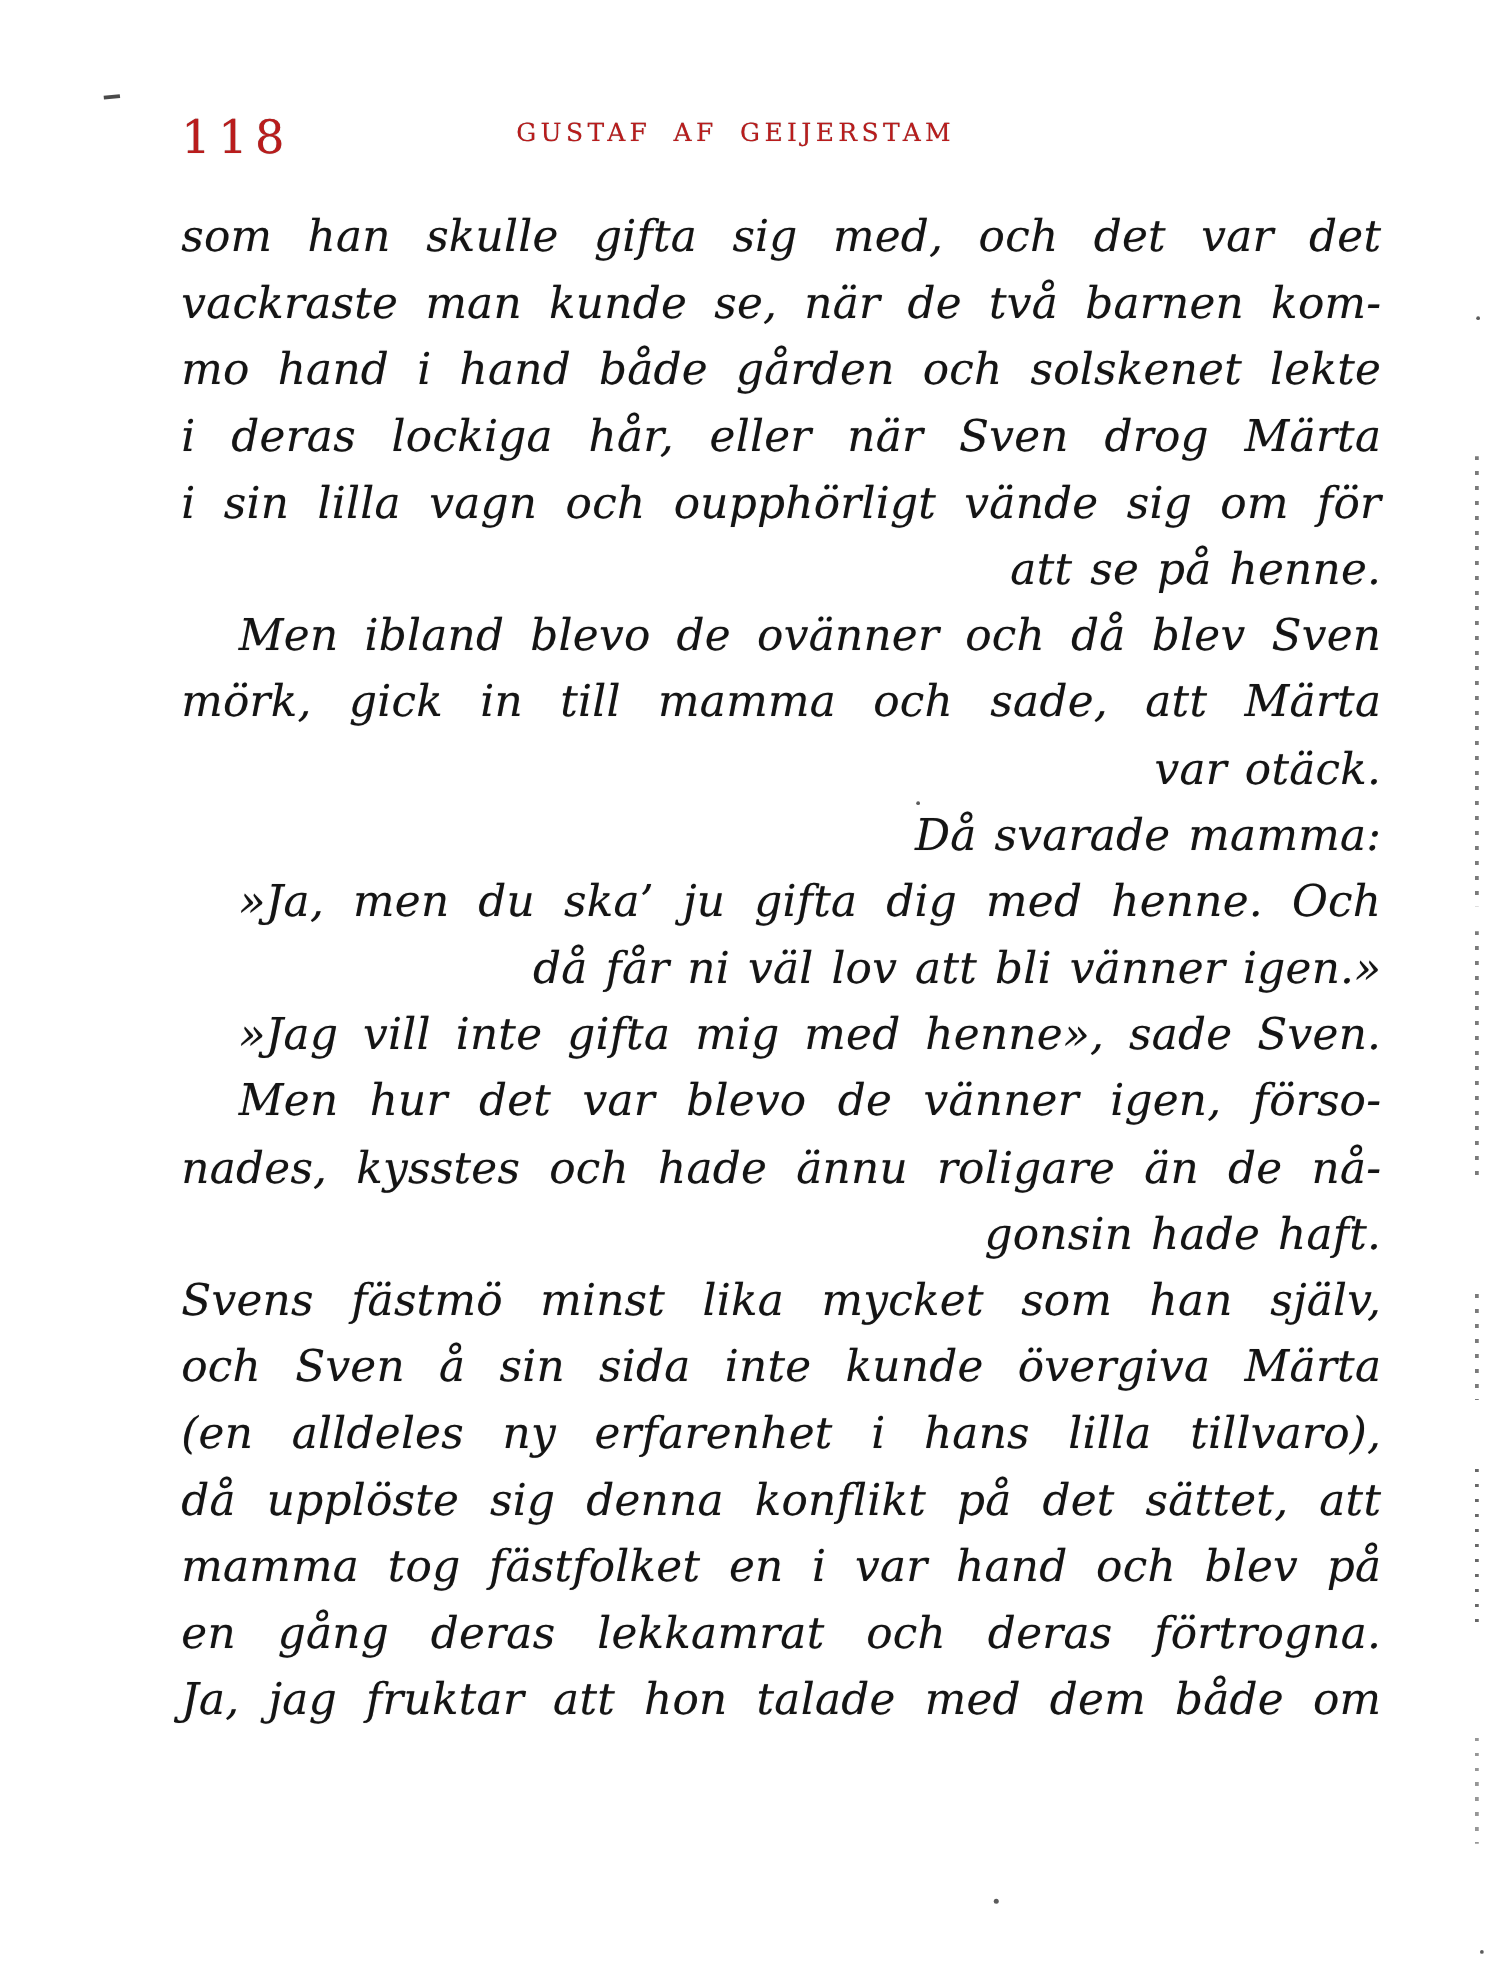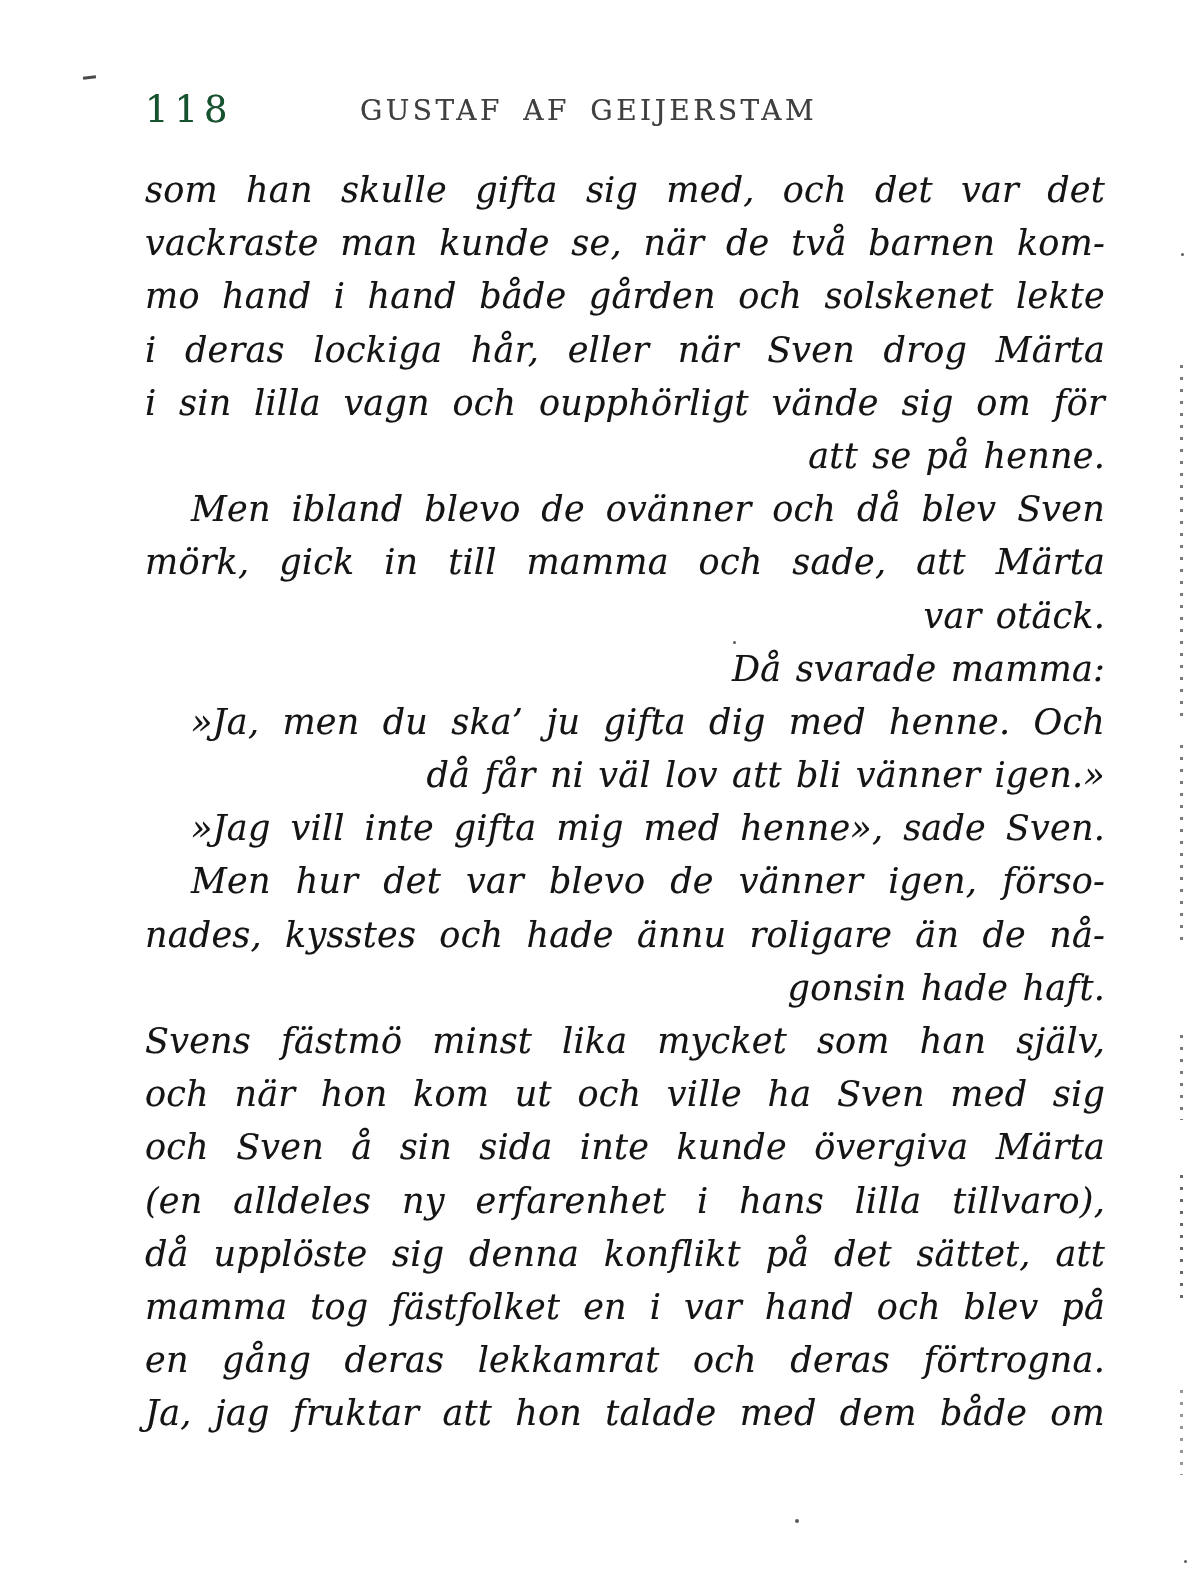--- a/index.html
+++ b/index.html
@@ -16,36 +16,36 @@
     font-family: "DejaVu Serif", "Liberation Serif", serif;
     color: #151515;
   }
   
   .pagenum {
     position: absolute;
     left: 145px;
     top: 88px;
     font-size: 37px;
     letter-spacing: 6px;
-    color: #14532d;
+    color: #b91c1c;
     text-shadow: 0 0 0.6px rgba(0,0,0,0.45);
   }
   .headtitle-wrap {
     position: absolute;
     left: 0;
     top: 94px;
     width: 1196px;
     text-align: center;
     transform: translateX(-18px);
   }
   .headtitle {
-    font-size: 28px;
+    font-size: 20px;
     letter-spacing: 3.5px;
     word-spacing: 8px;
-    color: #404040;
+    color: #b91c1c;
     text-shadow: 0 0 0.6px rgba(0,0,0,0.45);
     margin-left: 17px;
   }
   
   .page-text {
     position: absolute;
     left: 145px;
     top: 164px;
     width: 960px;
     font-size: 35px;
@@ -114,21 +114,20 @@
       <div class="line j">mörk, gick in till mamma och sade, att Märta</div>
       <div class="line">var otäck.</div>
       <div class="line ind">Då svarade mamma:</div>
       <div class="line j ind">»Ja, men du ska’ ju gifta dig med henne. Och</div>
       <div class="line">då får ni väl lov att bli vänner igen.»</div>
       <div class="line j ind">»Jag vill inte gifta mig med henne», sade Sven.</div>
       <div class="line j ind">Men hur det var blevo de vänner igen, förso-</div>
       <div class="line j">nades, kysstes och hade ännu roligare än de nå-</div>
       <div class="line">gonsin hade haft.</div>
       <div class="line j">Svens fästmö minst lika mycket som han själv,</div>
-      <div class="line j">och när hon kom ut och ville ha Sven med sig</div>
       <div class="line j">och Sven å sin sida inte kunde övergiva Märta</div>
       <div class="line j">(en alldeles ny erfarenhet i hans lilla tillvaro),</div>
       <div class="line j">då upplöste sig denna konflikt på det sättet, att</div>
       <div class="line j">mamma tog fästfolket en i var hand och blev på</div>
       <div class="line j">en gång deras lekkamrat och deras förtrogna.</div>
       <div class="line j">Ja, jag fruktar att hon talade med dem både om</div>
     </div>
 
   <div class="artifact dash"></div>
   <div class="artifact dotline seg-a"></div>

